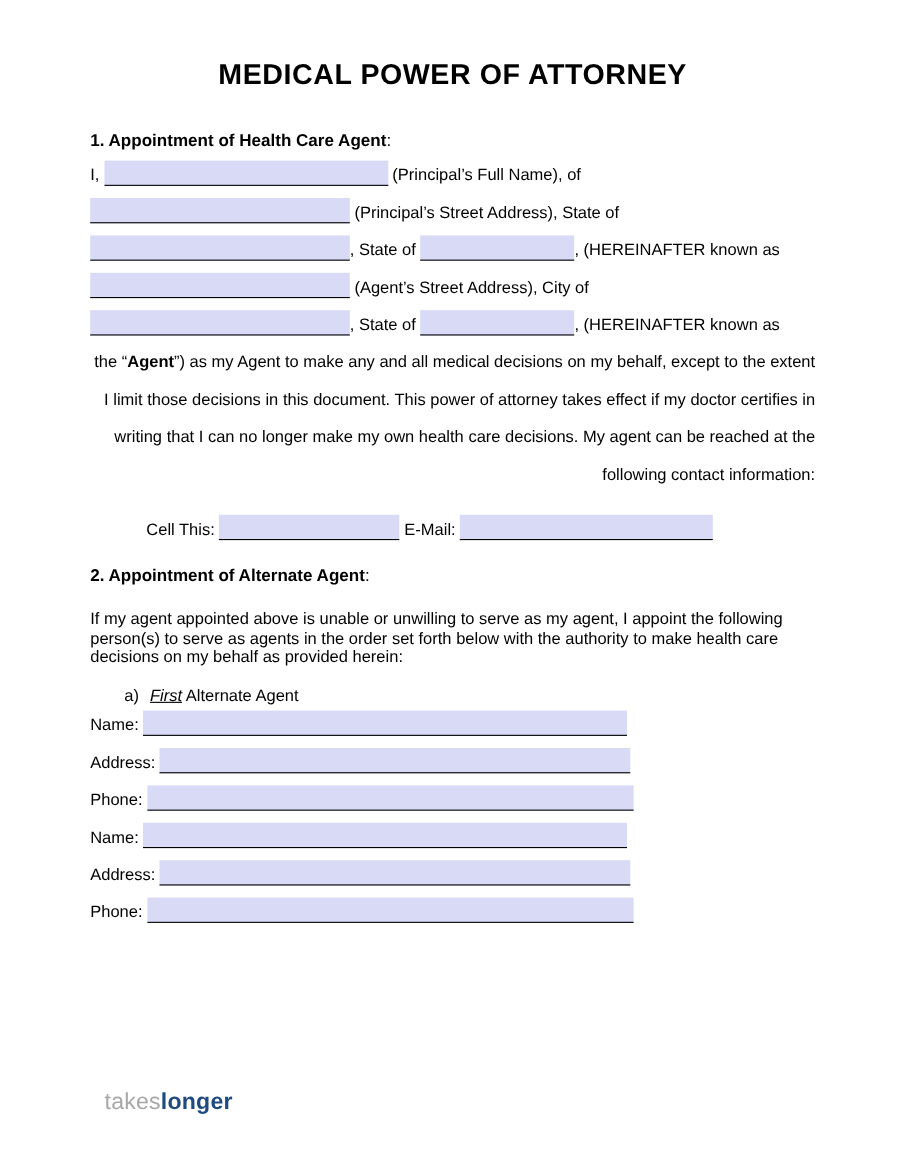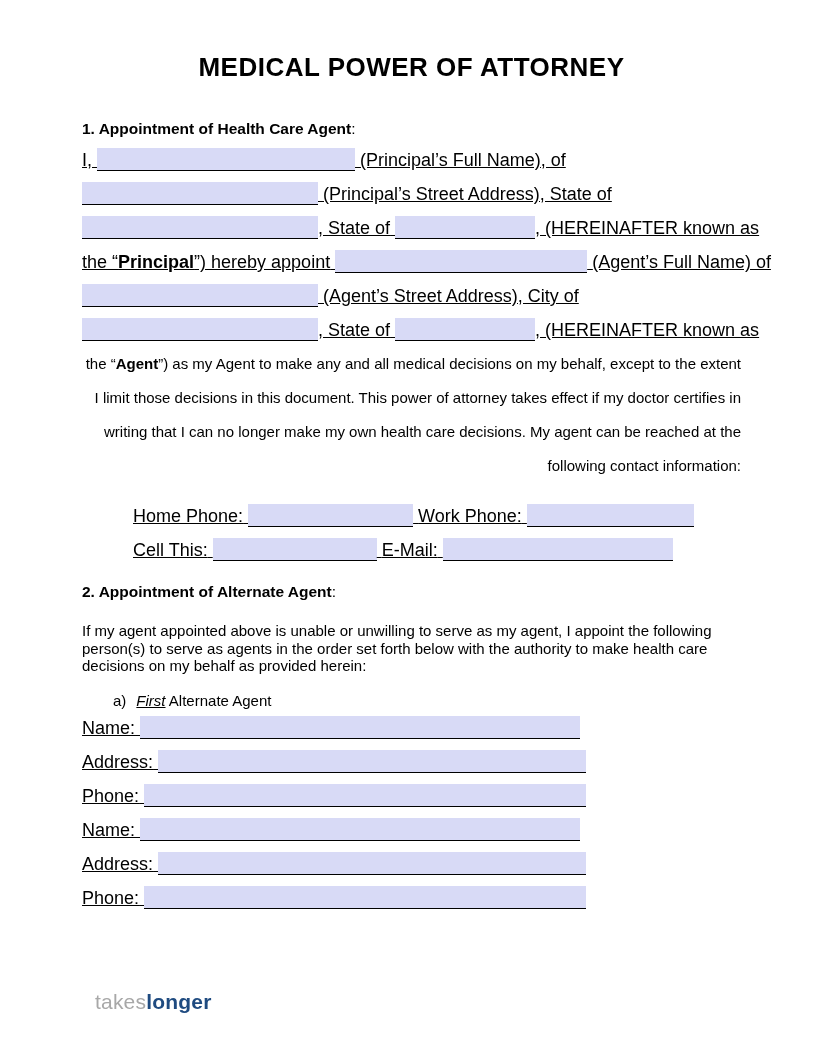--- a/index.html
+++ b/index.html
@@ -26,23 +26,22 @@
     line-height: 18px;
     white-space: nowrap;
   }
   .sec-heading .h-bold { font-weight: bold; }
   .sec1-heading { margin-top: 37px; }
   .sec2-heading { margin-top: 16px; }
   .lines1 { margin-top: 5px; }
   .fline {
     height: 34px;
     line-height: 34px;
-    font-size: 18px;
+    font-size: 15px;
     white-space: nowrap;
-    text-decoration: underline;
   }
   .closing {
     margin: 0;
     font-size: 15px;
     line-height: 34px;
     text-align: right;
   }
   .contact { margin-top: 16px; }
   .contact .fline { padding-left: 51px; }
   .intro {
@@ -99,42 +98,32 @@
         <span class="field w258"></span>
         <span>(Principal’s Full Name), of</span>
       </div>
       <div class="fline">
         <span class="field w236"></span>
         <span>(Principal’s Street Address), State of</span>
       </div>
       <div class="fline"><span class="field w236"></span><span>, State of</span>
         <span class="field w140"></span><span>, (HEREINAFTER known as</span>
       </div>
-      <div class="fline"><span>the “</span><b>Principal</b><span>”) hereby appoint</span>
-        <span class="field w252"></span>
-        <span>(Agent’s Full Name) of</span>
-      </div>
       <div class="fline">
         <span class="field w236"></span>
         <span>(Agent’s Street Address), City of</span>
       </div>
       <div class="fline"><span class="field w236"></span><span>, State of</span>
         <span class="field w140"></span><span>, (HEREINAFTER known as</span>
       </div>
     </div>
 
     <p class="closing"><span>the “</span><b>Agent</b><span>”) as my Agent to make any and all medical decisions on my behalf, except to the extent I limit those decisions in this document. This power of attorney takes effect if my doctor certifies in writing that I can no longer make my own health care decisions. My agent can be reached at the following contact information:</span></p>
 
     <div class="contact">
-      <div class="fline">
-        <span>Home Phone:</span>
-        <span class="field w165"></span>
-        <span>Work Phone:</span>
-        <span class="field w167"></span>
-      </div>
       <div class="fline">
         <span>Cell This:</span>
         <span class="field w164"></span>
         <span>E-Mail:</span>
         <span class="field w230"></span>
       </div>
     </div>
 
     <div class="sec-heading sec2-heading"><span class="h-bold">2. Appointment of Alternate Agent</span><span>:</span></div>
 

